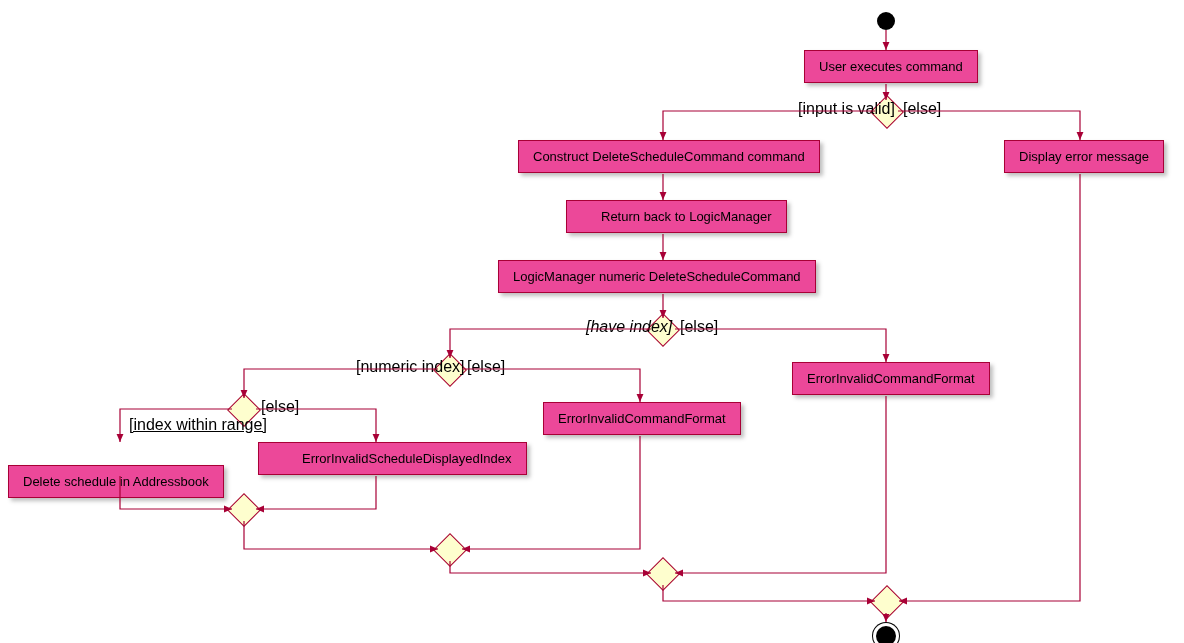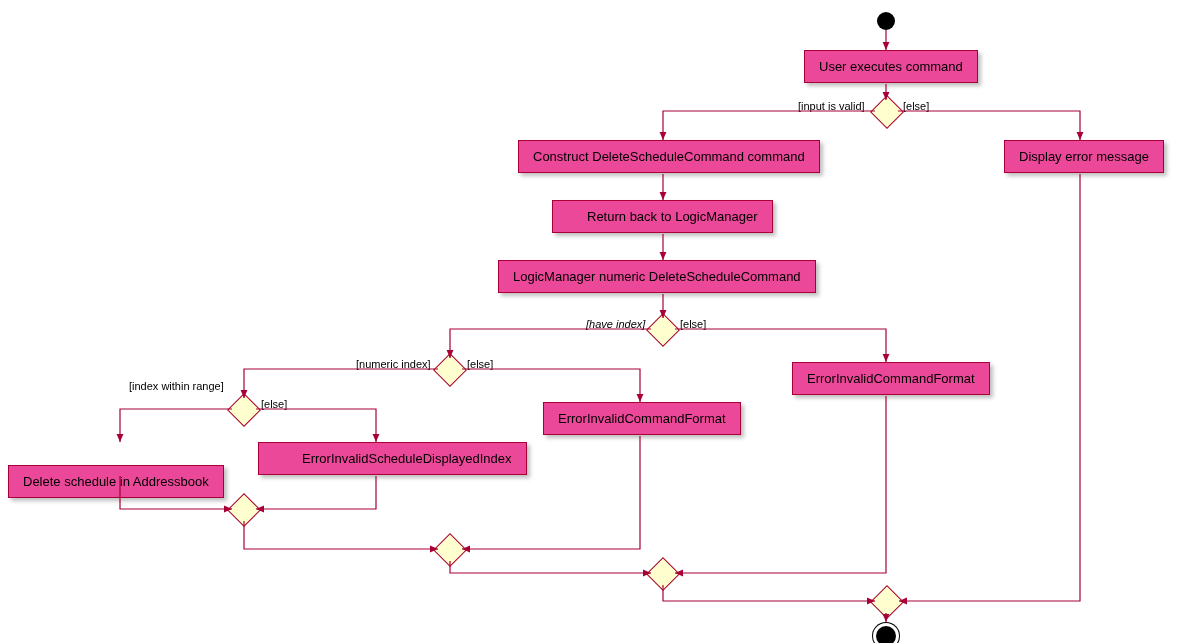--- a/index.html
+++ b/index.html
@@ -41,41 +41,41 @@
   .end {
     position: absolute;
     width: 20px;
     height: 20px;
     background: #000;
     border-radius: 50%;
     box-shadow: 0 0 0 3px #fff, 0 0 0 4px #000;
   }
   .lbl {
     position: absolute;
-    font-size: 11px;
+    font-size: 16px;
     color: #000;
     white-space: nowrap;
   }
 </style>
 </head>
 <body>
 
 <div class="start" style="left:877px; top:12px;"></div>
 
 <div class="node" style="left:804px; top:50px;">
   <span>User executes command</span>
 </div>
 
 <div class="diamond" style="left:875px; top:100px;"></div>
 
 <div class="node" style="left:518px; top:140px;">
   <span>Construct DeleteScheduleCommand command</span>
 </div>
 
-<div class="node" style="left:552px; top:200px;padding-left:34px;">
+<div class="node" style="left:566px; top:200px;padding-left:34px;">
   <span>Return back to LogicManager</span>
 </div>
 
 <div class="node" style="left:498px; top:260px;">
   <span>LogicManager numeric DeleteScheduleCommand</span>
 </div>
 
 <div class="diamond" style="left:651px; top:318px;"></div>
 
 <div class="node" style="left:1004px; top:140px;">
@@ -108,21 +108,21 @@
 <div class="diamond" style="left:875px; top:590px;"></div>
 
 <div class="end" style="left:876px; top:626px;"></div>
 
 <div class="lbl" style="left:798px; top:100px;">[input is valid]</div>
 <div class="lbl" style="left:903px; top:100px;">[else]</div>
 <div class="lbl" style="left:586px; top:318px;font-style:italic;">[have index]</div>
 <div class="lbl" style="left:680px; top:318px;">[else]</div>
 <div class="lbl" style="left:356px; top:358px;">[numeric index]</div>
 <div class="lbl" style="left:467px; top:358px;">[else]</div>
-<div class="lbl" style="left:129px; top:380px;">[index within range]</div>
+<div class="lbl" style="left:129px; top:416px;text-decoration:underline;">[index within range]</div>
 <div class="lbl" style="left:261px; top:398px;">[else]</div>
 
 <svg width="1184" height="643">
   <defs>
     <marker id="ah" markerWidth="8" markerHeight="8" refX="7" refY="3" orient="auto">
       <path d="M0,0 L7,3 L0,6 Z" fill="#a80036"></path>
     </marker>
   </defs>
   <g stroke="#a80036" stroke-width="1.2" fill="none">
 

